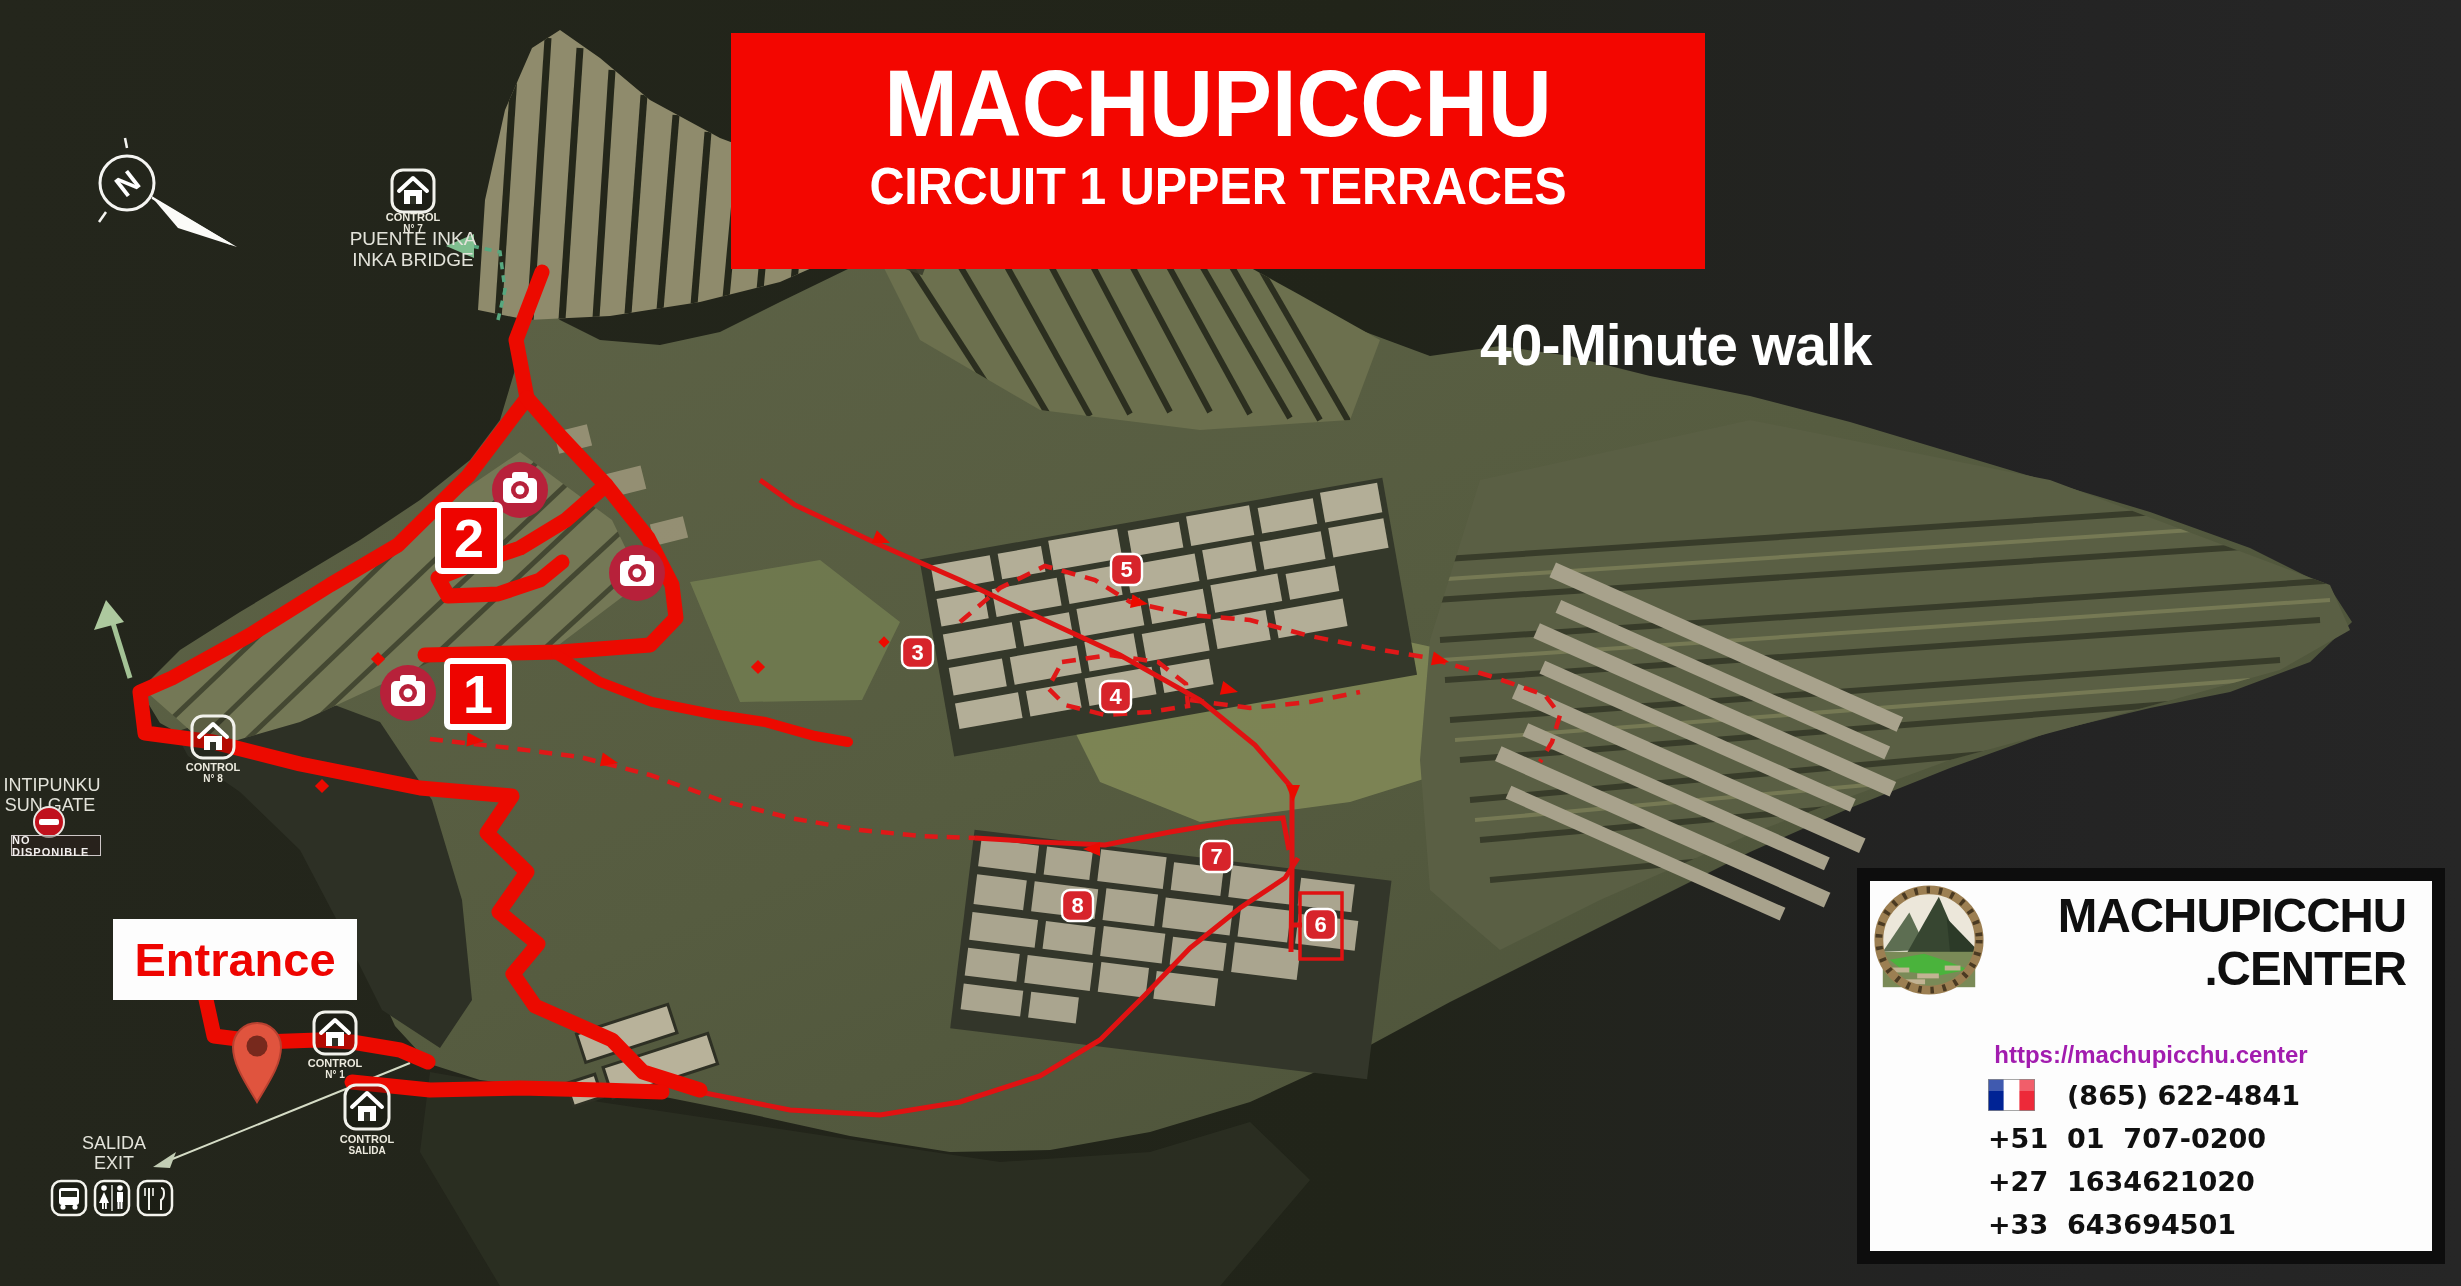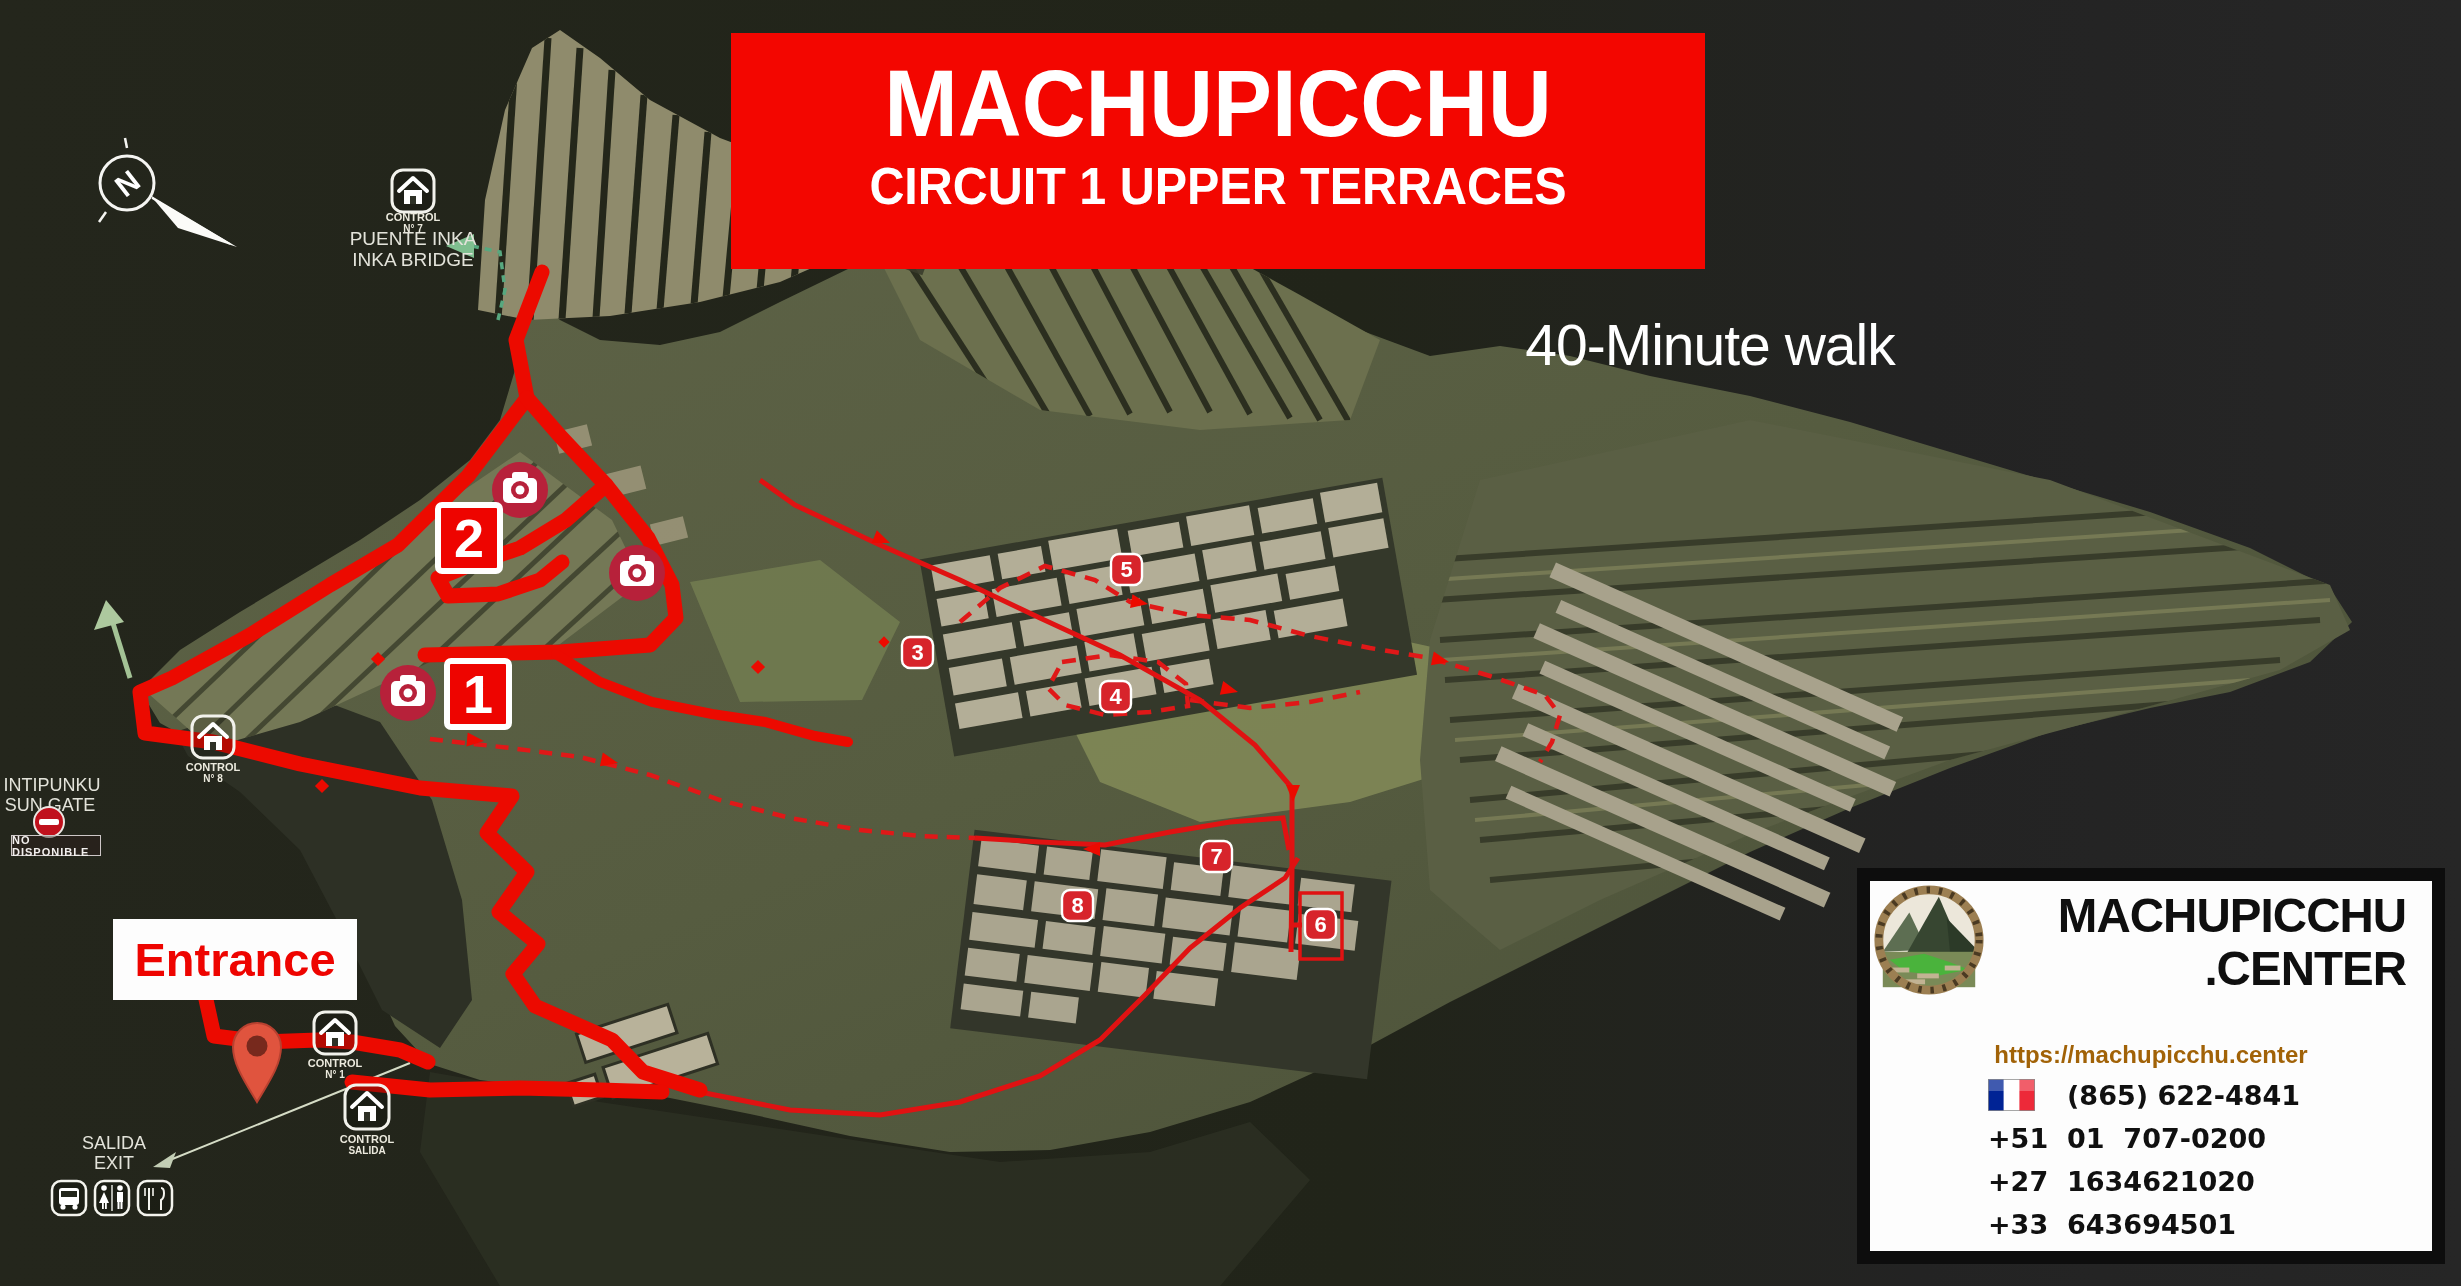--- a/index.html
+++ b/index.html
@@ -6,41 +6,41 @@
   .stage{position:relative;width:2461px;height:1286px;overflow:hidden;
          font-family:"Liberation Sans",sans-serif;background:#23251c;}
   .stage svg{position:absolute;left:0;top:0;}
   
   .banner{position:absolute;left:731px;top:33px;width:974px;height:236px;
           background:#f30600;text-align:center;color:#fff;}
   .banner .t1{margin-top:20px;font-size:95px;line-height:100px;font-weight:bold;
               letter-spacing:0px;transform:scaleX(.93);transform-origin:center;}
   .banner .t2{margin-top:6px;font-size:51px;line-height:56px;font-weight:bold;
               transform:scaleX(.95);transform-origin:center;}
-  .walk{position:absolute;left:1480px;top:312px;width:460px;text-align:center;
-        color:#fff;font-size:57px;font-weight:normal;letter-spacing:-1px;}
+  .walk{position:absolute;left:1480px;top:312px;width:460px;
+        color:#fff;font-size:57px;font-weight:bold;letter-spacing:-1px;}
   
   .entrance{position:absolute;left:113px;top:919px;width:244px;height:81px;
             background:#fdfdfd;display:flex;align-items:center;justify-content:center;}
   .entrance span{color:#ee0400;font-size:47px;font-weight:bold;}
   
   .nodisp{position:absolute;left:11px;top:835px;width:88px;height:19px;
           border:1px solid #cdc7c7;background:rgba(46,30,28,.45);color:#f2efee;
           font-size:11px;font-weight:bold;letter-spacing:1px;display:flex;
           align-items:center;justify-content:center;font-family:"Liberation Sans",sans-serif;}
   
   .infobox{position:absolute;left:1857px;top:868px;width:588px;height:396px;
            background:#0d0d0d;padding:13px;box-sizing:border-box;}
   .infobox .inner{position:relative;width:100%;height:100%;background:#fdfdfd;}
   .brandtext{position:absolute;right:26px;top:8px;text-align:right;color:#0f0f0f;
              font-weight:bold;font-size:49px;line-height:53px;letter-spacing:-1px;
              transform:scaleX(.97);transform-origin:right top;}
   .logo{position:absolute;left:20px;top:8px;}
   .weburl{position:absolute;left:0;top:160px;width:100%;text-align:center;
-          color:#a16207;font-size:24px;font-weight:bold;}
+          color:#a21caf;font-size:24px;font-weight:bold;}
   .phones{position:absolute;left:118px;top:198px;}
   .phonerow{display:flex;align-items:center;margin-bottom:10px;height:33px;}
   .phonerow .flag{width:47px;height:32px;margin-right:20px;flex:0 0 auto;}
   .phonerow .num{color:#101010;font-size:27px;font-weight:bold;white-space:pre;
                  font-family:"DejaVu Sans","Liberation Sans",sans-serif;letter-spacing:0px;}
 </style>
 </head>
 <body>
 
 <div class="stage">

